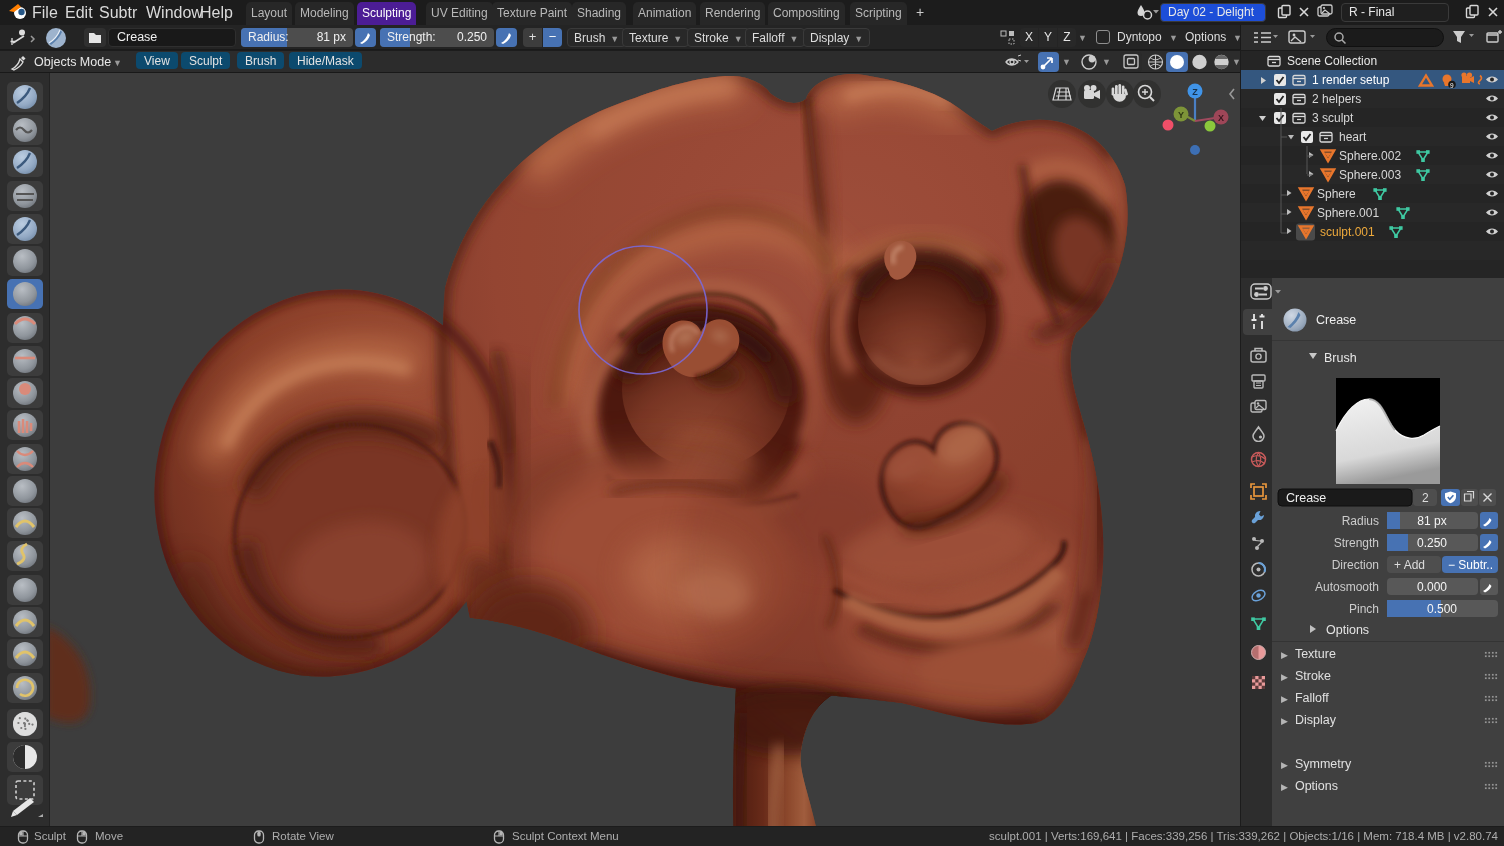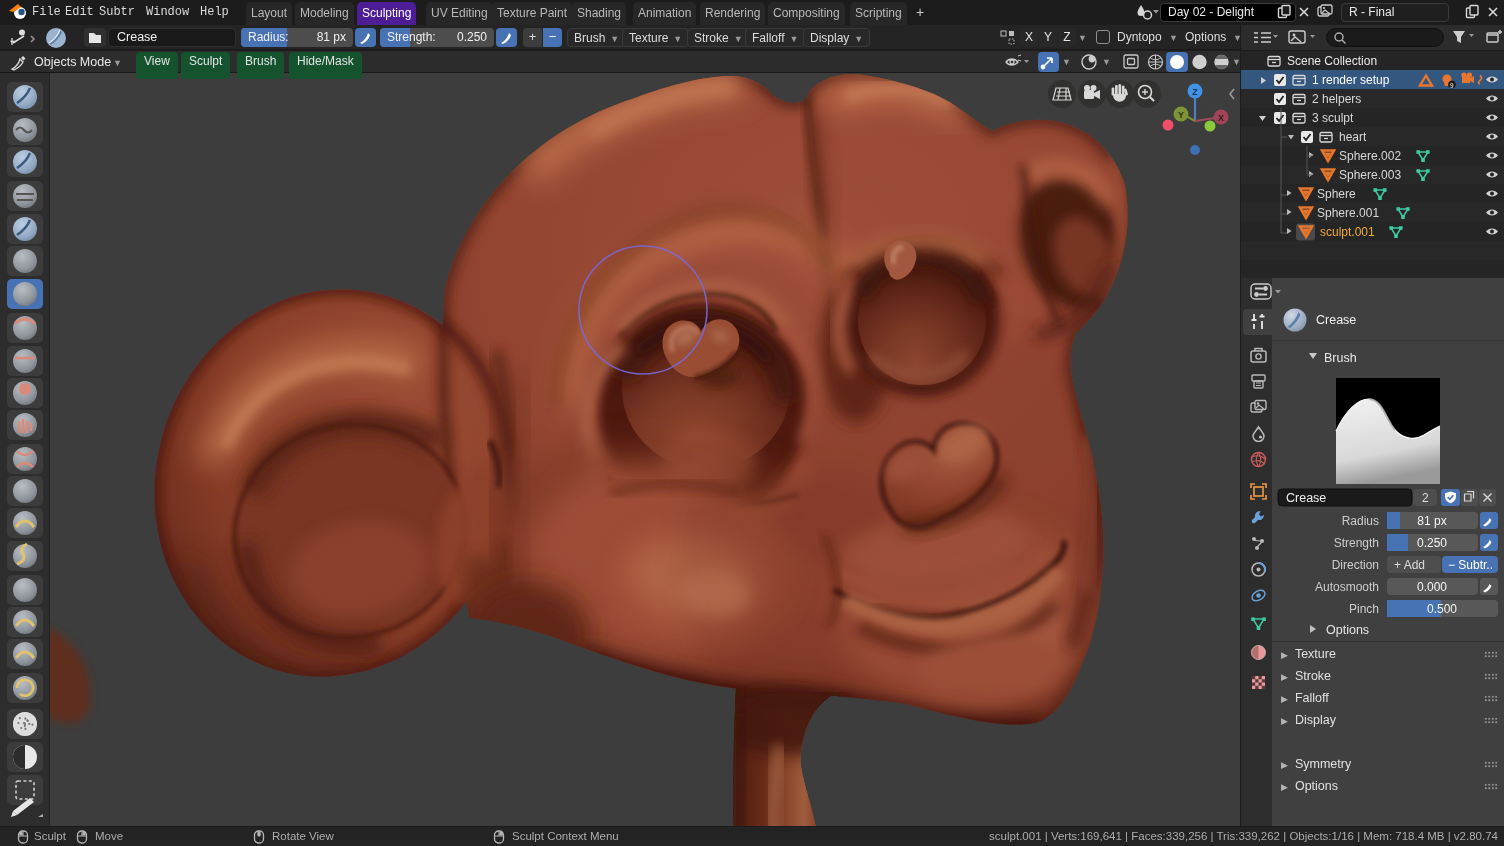--- a/index.html
+++ b/index.html
@@ -1,27 +1,27 @@
 <!DOCTYPE html>
 <html><head>
 <meta charset="utf-8">
 <style>
 html,body{margin:0;padding:0;background:#1c1c1c;}
 *{box-sizing:border-box;font-family:"Liberation Sans",sans-serif;}
 #app{position:relative;width:1504px;height:846px;overflow:hidden;background:#1c1c1c;color:#d8d8d8;font-size:12px;}
 .abs{position:absolute;}
 
 #bar1{left:0;top:0;width:1504px;height:25px;background:#1c1c1c;}
-.menu{color:#dadada;font-size:12px;line-height:25px;font-family:Liberation Mono, monospace;}
+.menu{color:#dadada;font-size:16px;line-height:25px;}
 .tab{position:absolute;top:2px;height:23px;line-height:23px;padding:0 5px;color:#b9b9b9;font-size:12px;background:#272727;border-radius:5px 5px 0 0;}
 .tab.active{background:#4c1d95;color:#fdfdfd;}
 
 #bar2{left:0;top:25px;width:1504px;height:25px;background:#242424;border-bottom:1px solid #1a1a1a;}
 #bar3{left:0;top:51px;width:1240px;height:22px;background:#2c2c2c;border-bottom:1px solid #191919;}
-.hbtn{position:absolute;height:27px;line-height:19px;border-radius:4px;background:#14532d;color:#e3e3e3;padding:0 8px;font-size:12px;}
+.hbtn{position:absolute;height:17px;line-height:19px;border-radius:4px;background:#0c4a6e;color:#e3e3e3;padding:0 8px;font-size:12px;}
 .slider{position:absolute;top:3px;height:19px;border-radius:4px;background:#4d4d4d;overflow:hidden;color:#f0f0f0;font-size:12px;line-height:19px;}
 .slider .fill{position:absolute;left:0;top:0;bottom:0;background:#4772b3;}
 .slider .lbl{position:absolute;left:7px;top:0;}
 .slider .val{position:absolute;right:7px;top:0;}
 .bluebtn{position:absolute;top:3px;width:21px;height:19px;background:#4772b3;border-radius:4px;color:#fff;text-align:center;line-height:19px;}
 .drop{position:absolute;top:3px;height:19px;line-height:19px;background:#282828;border:1px solid #3a3a3a;border-radius:4px;color:#dddddd;font-size:12px;padding:0 6px;}
 .drop .car{color:#999;font-size:9px;margin-left:5px;}
 
 #toolbar{left:0;top:73px;width:50px;height:753px;background:#2d2d2d;border-right:1px solid #222;}
 
@@ -401,21 +401,21 @@
   </svg>
   </div>
 
   <div class="abs" style="left:1134px;top:2px;width:26px;height:20px">
     <svg width="26" height="20" viewBox="0 0 26 20">
         <path d="M7 3 C9 6.5 10.5 8.5 10.5 10.5 a3.5 3.5 0 0 1 -7 0 C3.5 8.5 5 6.5 7 3 Z" fill="#d5d5d5"></path>
         <circle cx="13.5" cy="13" r="4" fill="none" stroke="#d5d5d5" stroke-width="1.5"></circle>
         <path d="M19 8 l3 3.5 l3 -3.5" fill="#999"></path>
       </svg>
   </div>
-  <div class="abs" style="left:1160px;top:3px;width:136px;height:19px;background:#000000;border:1px solid #3a3a3a;border-radius:4px;color:#e8e8e8;line-height:17px;padding-left:7px;font-size:12px">Day 02 - Delight</div>
+  <div class="abs" style="left:1160px;top:3px;width:106px;height:19px;background:#1d4ed8;border:1px solid #3a3a3a;border-radius:4px;color:#e8e8e8;line-height:17px;padding-left:7px;font-size:12px">Day 02 - Delight</div>
   <div class="abs" style="left:1277px;top:4px;width:17px;height:17px"><svg width="15" height="15" viewBox="0 0 15 15">
         <rect x="1.5" y="4" width="8" height="9.5" rx="1" fill="none" stroke="#d8d8d8" stroke-width="1.4"></rect>
         <rect x="5" y="1.5" width="8" height="9.5" rx="1" fill="#1d1d1d" stroke="#d8d8d8" stroke-width="1.4"></rect>
       </svg></div>
   <div class="abs" style="left:1297px;top:5px;width:17px;height:17px"><svg width="14" height="14" viewBox="0 0 14 14">
         <path d="M3 3 L11 11 M11 3 L3 11" stroke="#d8d8d8" stroke-width="1.6"></path>
       </svg></div>
   <div class="abs" style="left:1317px;top:4px;width:20px;height:17px">
     <svg width="18" height="16" viewBox="0 0 18 16">
         <rect x="1" y="3" width="11" height="9" rx="1.5" fill="none" stroke="#ccc" stroke-width="1.3"></rect>

